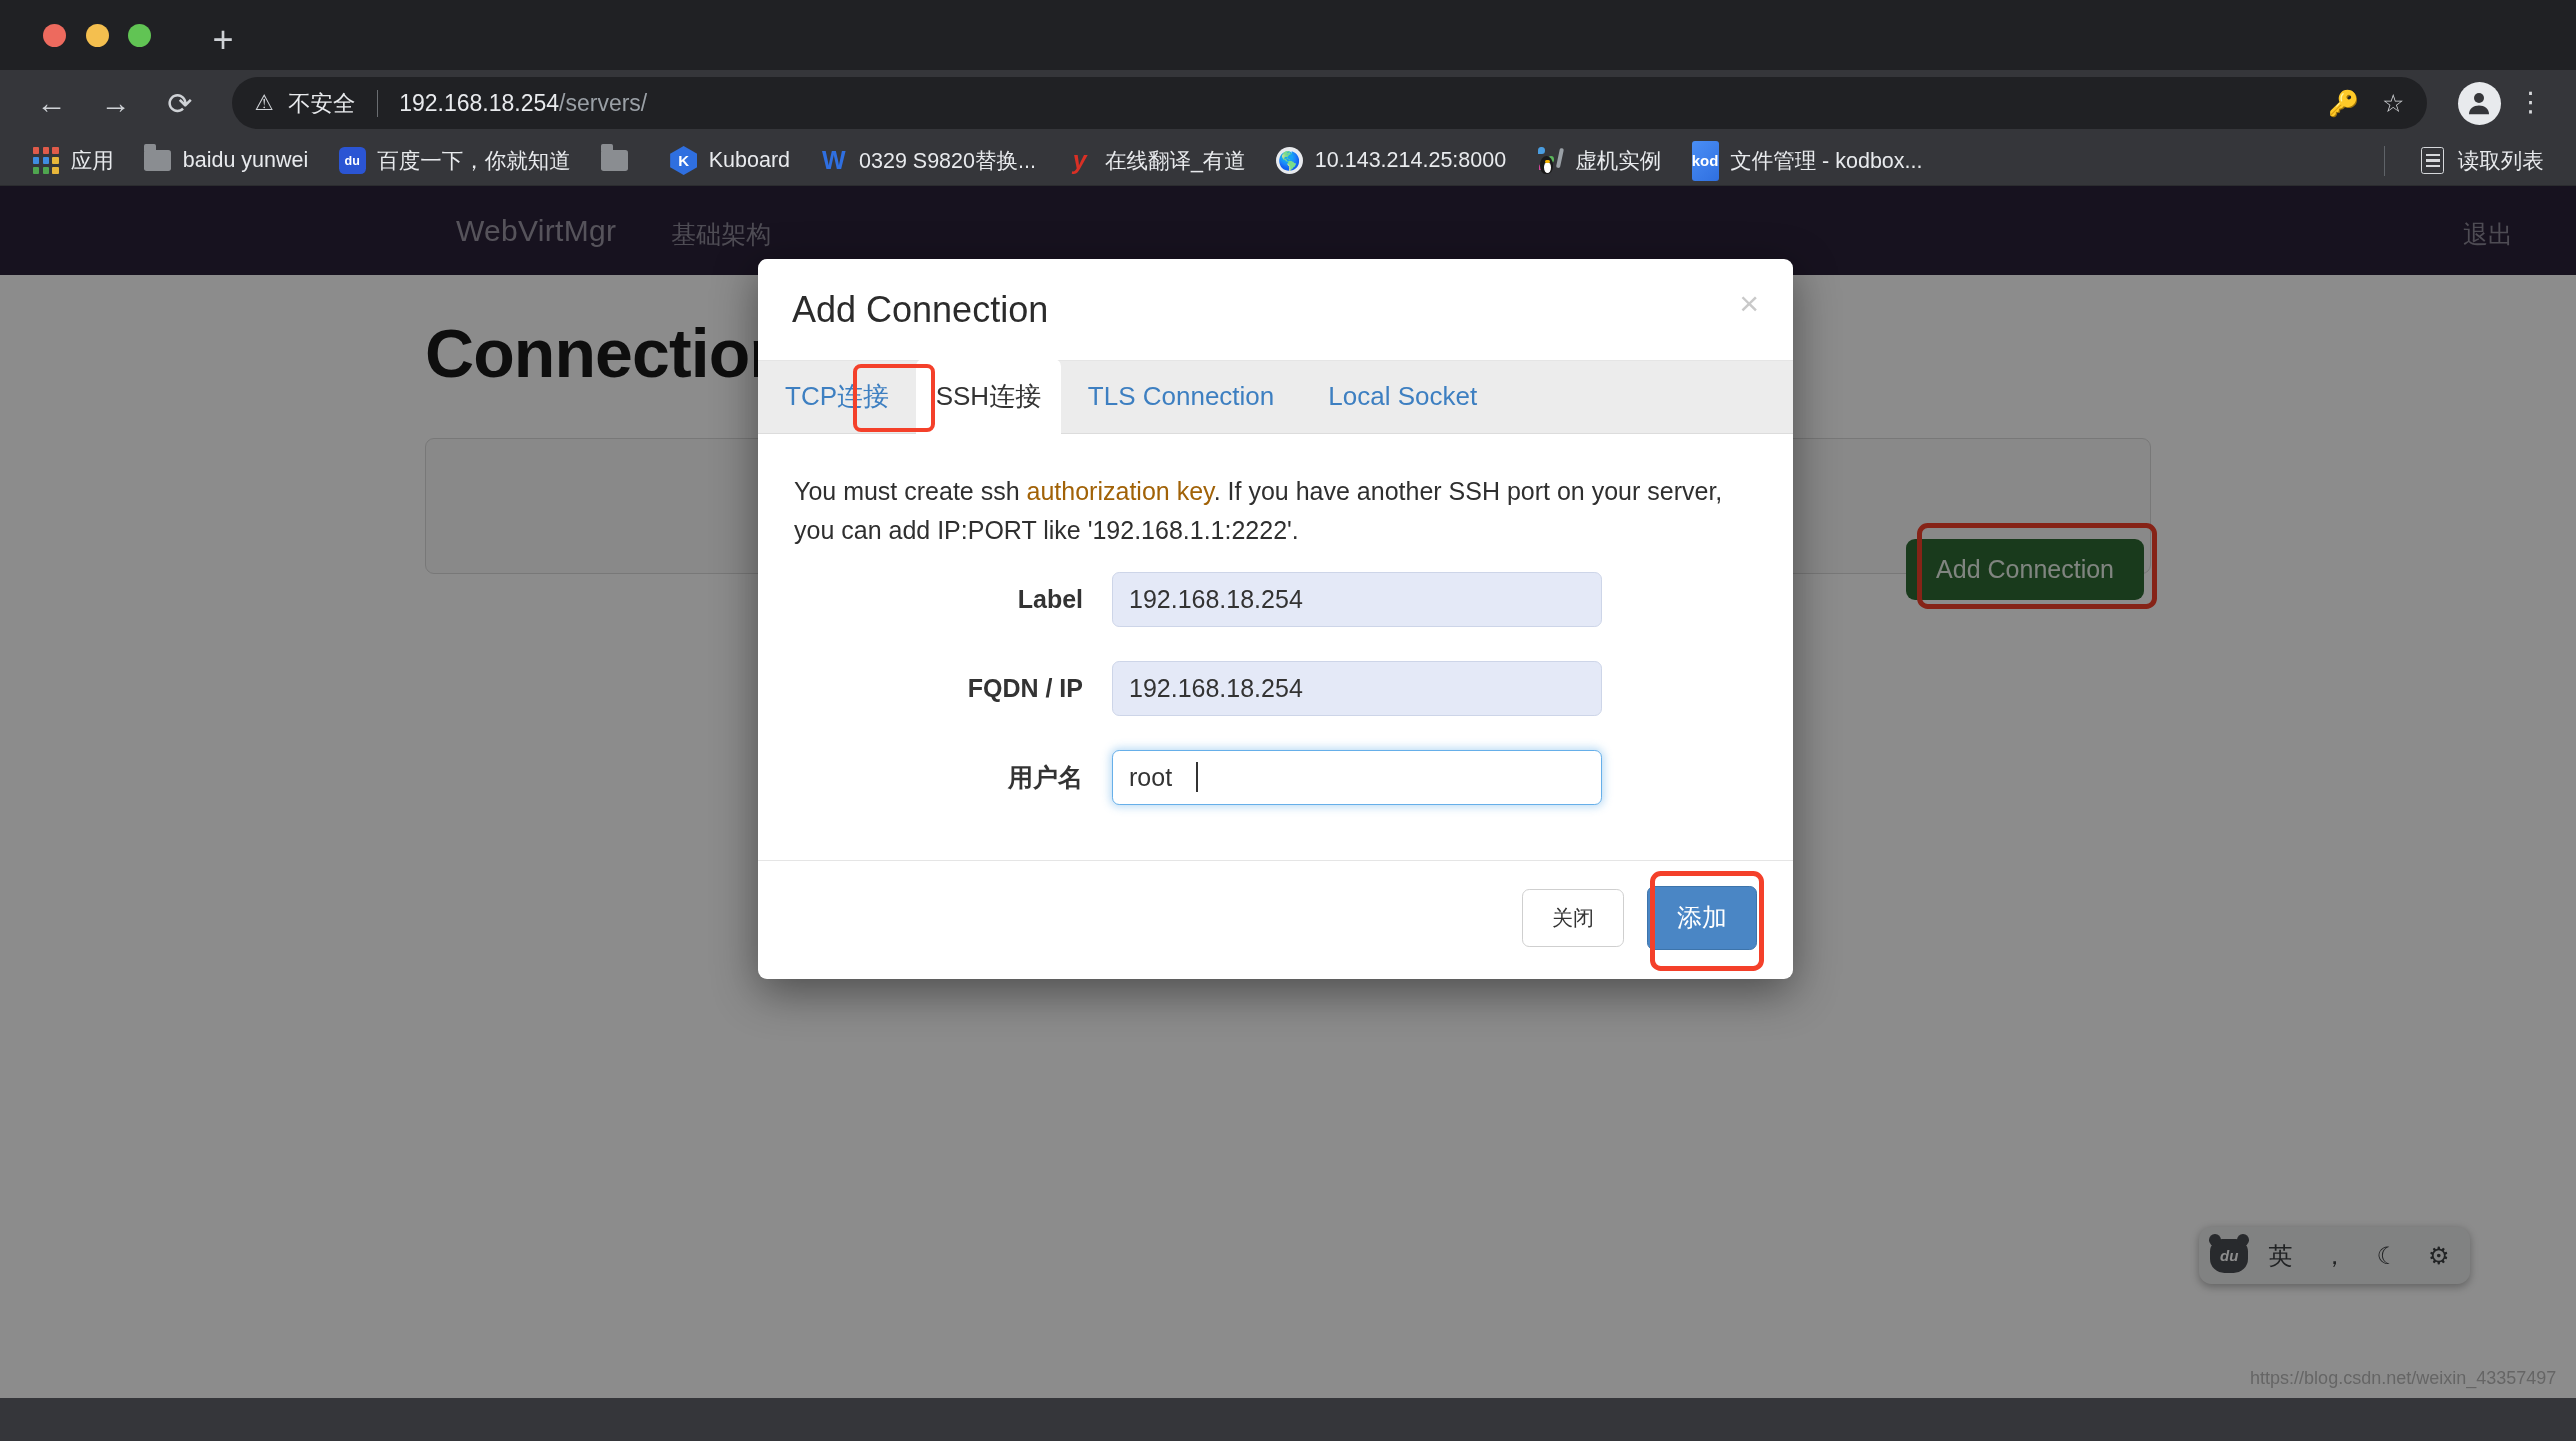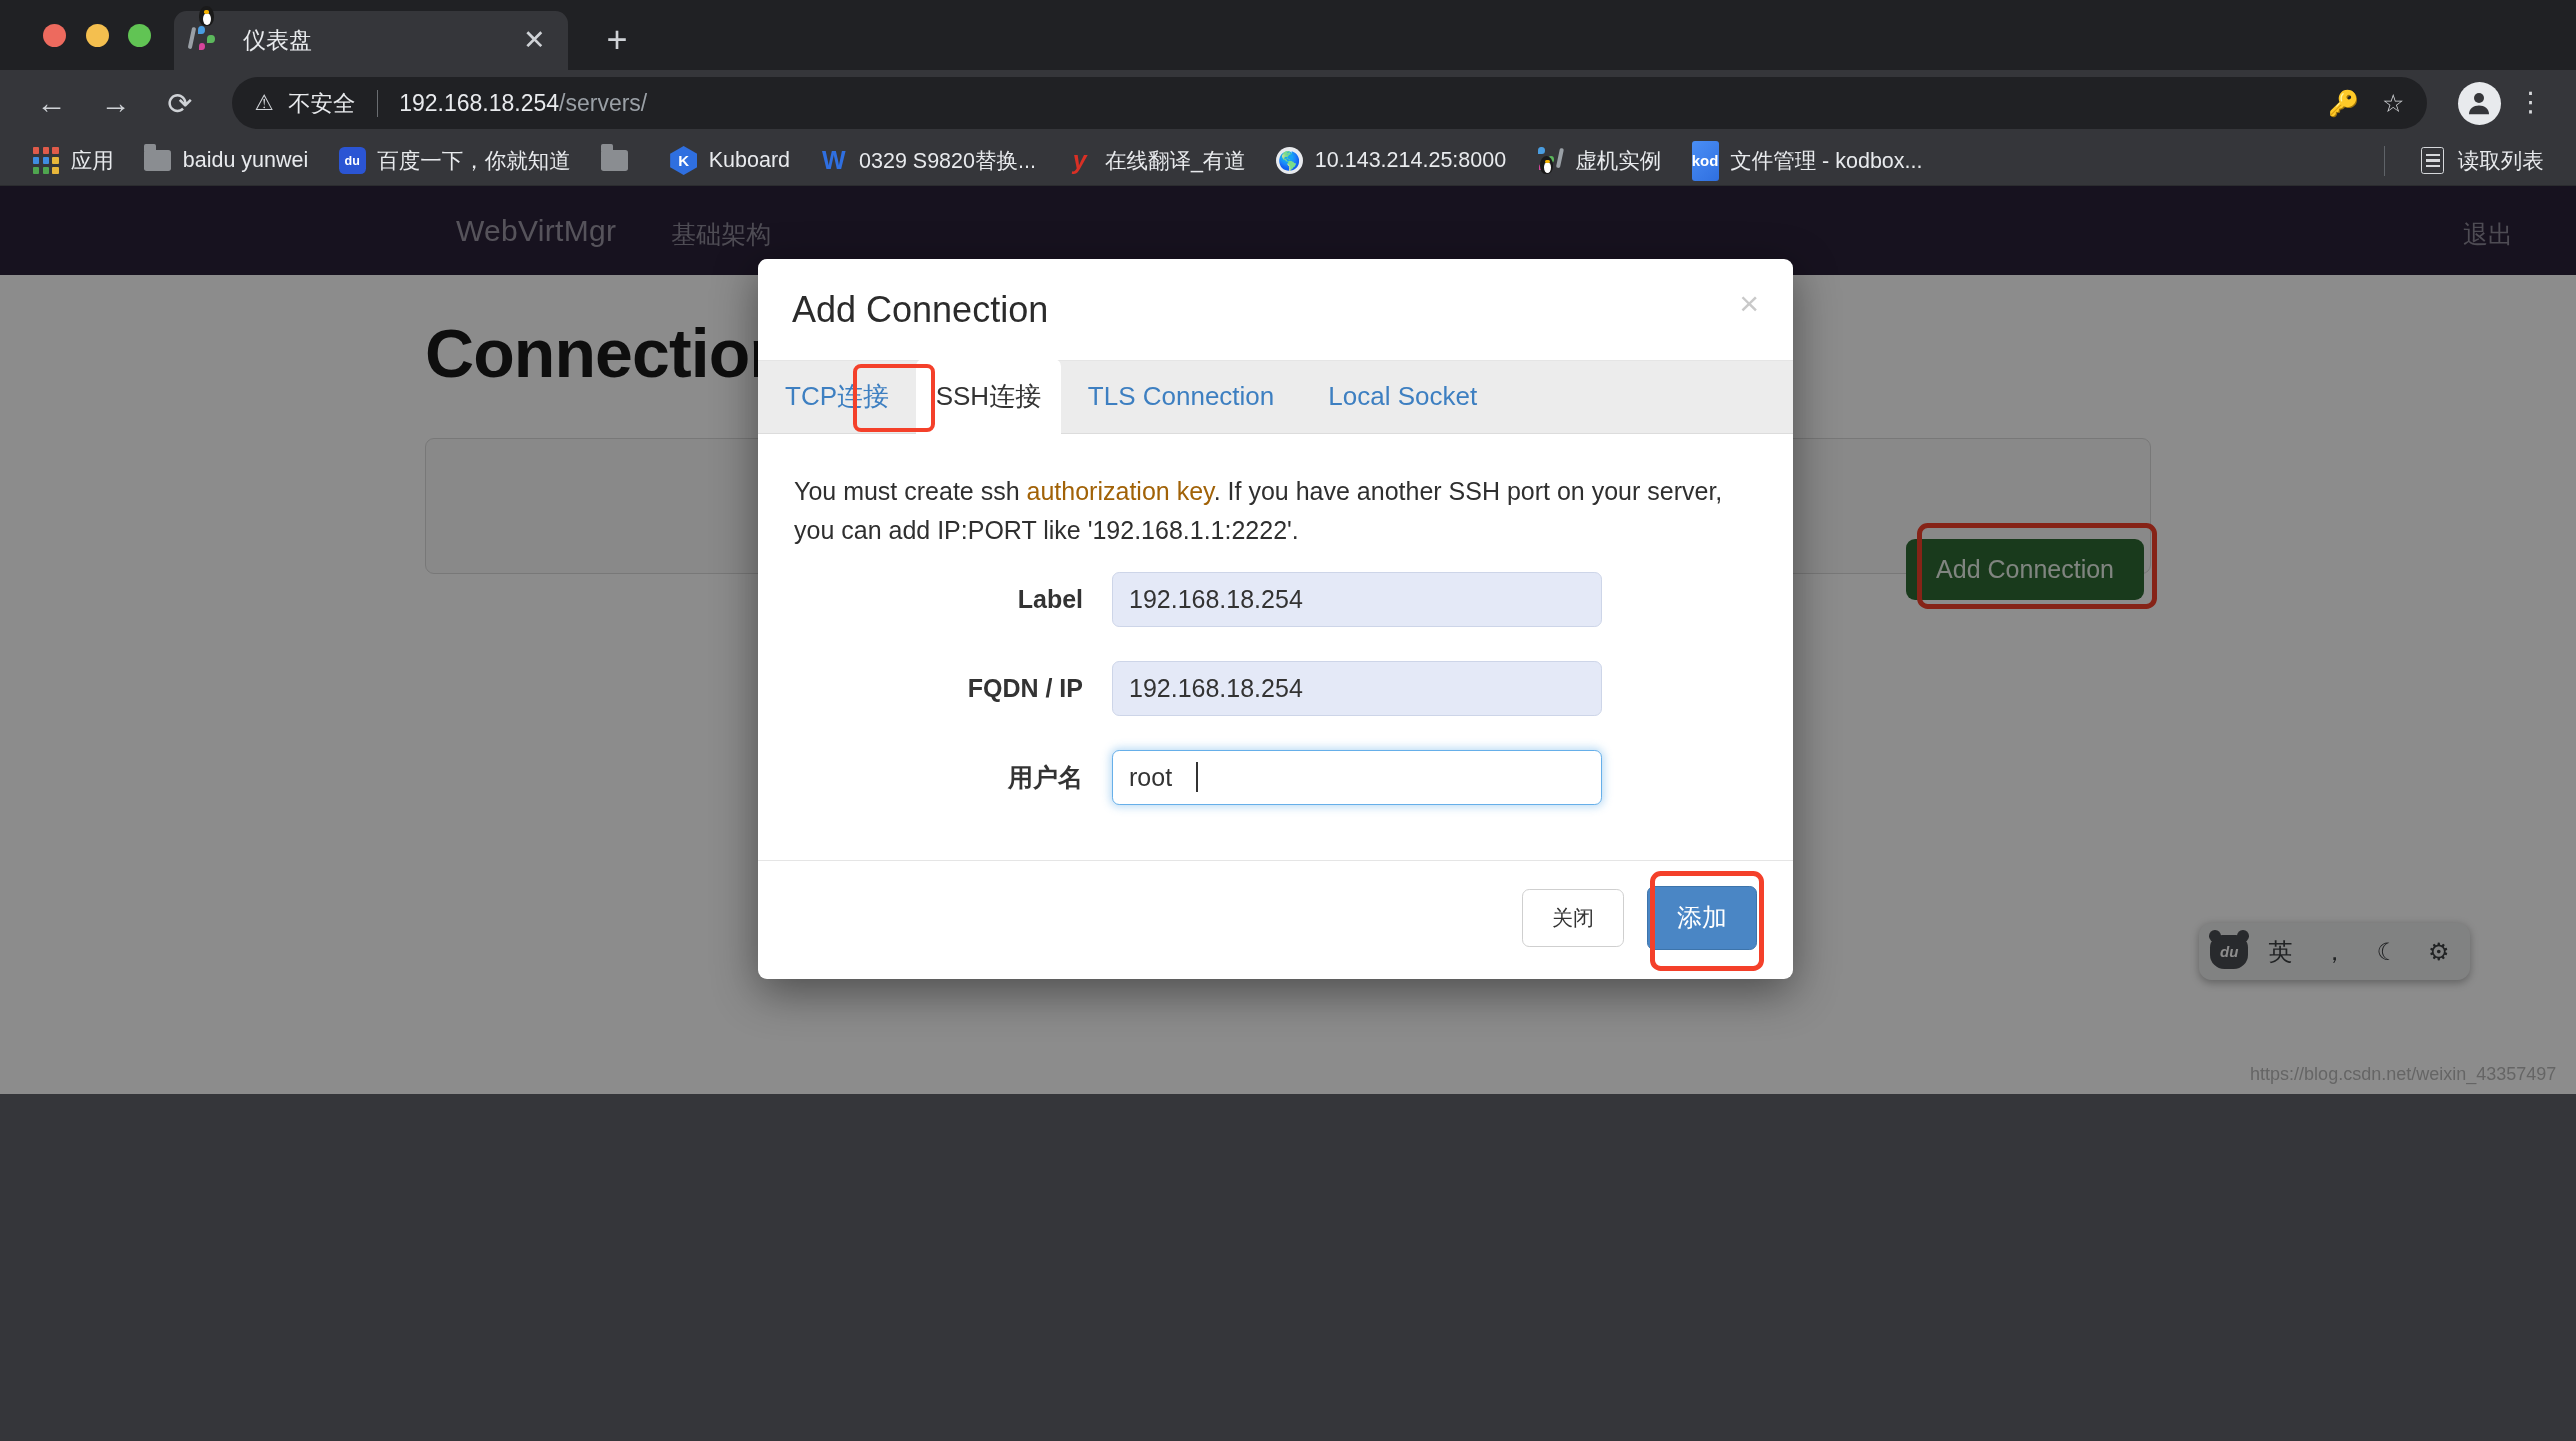--- a/index.html
+++ b/index.html
@@ -94,21 +94,21 @@
   .peng { position: relative; width: 29px; height: 29px; }
   .peng .body { position: absolute; left: 3.6px; bottom: 0; width: 14.3px; height: 19.7px; background: #1a1a1a; border-radius: 50% 50% 45% 45%; }
   .peng .belly { position: absolute; left: 7.2px; bottom: 0.9px; width: 8px; height: 12.5px; background: #fff; border-radius: 50%; }
   .peng .beak { position: absolute; left: 8px; bottom: 12.5px; width: 5.4px; height: 3.6px; background: #f5b301; border-radius: 1.8px; }
   .peng .brush { position: absolute; right: 1.8px; top: 0.9px; width: 3.6px; height: 21.5px; background: #9aa0a6; transform: rotate(12deg); border-radius: 1.8px; }
   .peng .drop1 { position: absolute; left: 1.8px; top: 0px; width: 7.2px; height: 8px; background: #4a9de0; border-radius: 50% 50% 50% 0; }
   .peng .drop2 { position: absolute; left: 11.6px; top: 9px; width: 7.2px; height: 8px; background: #5cb85c; border-radius: 50% 50% 50% 0; }
   .peng .drop3 { position: absolute; left: 2.7px; top: 17px; width: 6.3px; height: 7.2px; background: #d6459a; border-radius: 50% 50% 50% 0; }
 
   
-  .viewport { position: absolute; left: 0; top: 186px; width: 2576px; height: 908px; background: #fff; overflow: hidden; }
+  .viewport { position: absolute; left: 0; top: 186px; width: 2576px; height: 1212px; background: #fff; overflow: hidden; }
   .page { position: absolute; inset: 0; }
 
   .navbar {
     height: 89px; background: #2b2239; display: flex; align-items: center;
     padding: 0 0 0 0; position: relative;
   }
   .brand { color: #9d98a6; font-size: 30px; padding: 0 32px 0 456px; letter-spacing: 0.3px; }
   .nav-link { color: #8f8a99; font-size: 25px; padding: 0 23px; margin-top: 8px; }
   .nav-right { margin-left: auto; padding-right: 0; display: flex; }
   .nav-right .nav-link { padding: 0 63px 0 0; color: #8f8a99; }
@@ -225,31 +225,20 @@
 </head>
 <body>
 
 <div class="browser">
 
   <div class="tabstrip">
     <div class="win-dots">
       <span class="dot red"></span>
       <span class="dot yellow"></span>
       <span class="dot green"></span>
-    </div>
-    <div class="tab">
-      <span class="tab-favicon">
-        <span class="peng">
-          <span class="drop1"></span><span class="drop2"></span><span class="drop3"></span>
-          <span class="brush"></span>
-          <span class="body"></span><span class="belly"></span><span class="beak"></span>
-        </span>
-      </span>
-      <span class="tab-title">仪表盘</span>
-      <span class="tab-close">✕</span>
     </div>
     <span class="new-tab">+</span>
   </div>
 
   <div class="toolbar">
     <span class="nav-btn">←</span>
     <span class="nav-btn">→</span>
     <span class="nav-btn">⟳</span>
     <div class="omnibox">
       <span class="warn-icon">⚠</span>

